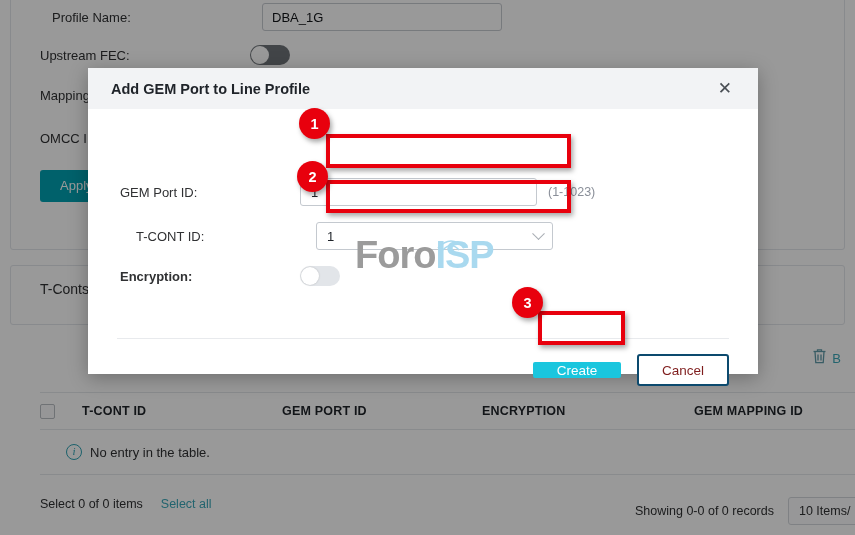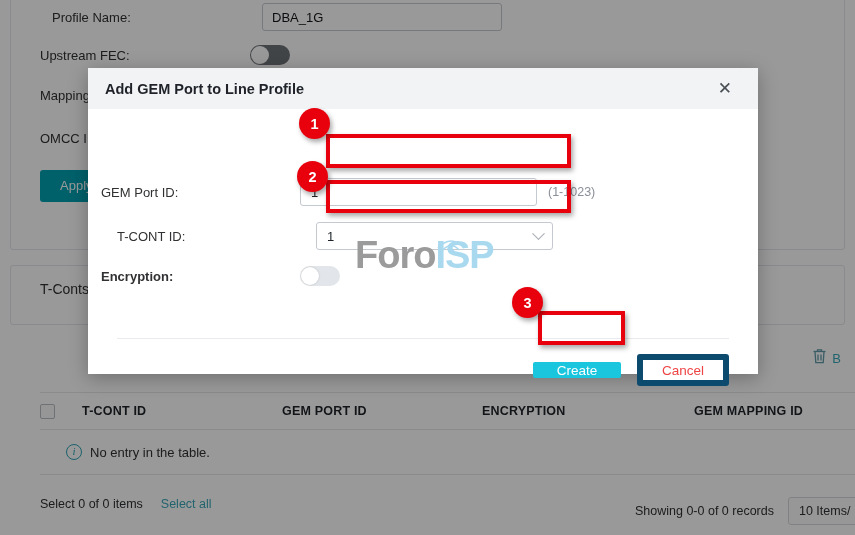--- a/index.html
+++ b/index.html
@@ -177,21 +177,21 @@
     left: 88px; top: 68px;
     width: 670px; height: 306px;
     background: #ffffff;
     z-index: 60;
     box-shadow: 0 4px 18px rgba(0,0,0,.28);
   }
   .modal-header {
     height: 41px;
     background: #f2f3f5;
     display: flex; align-items: center;
-    padding: 0 22px 0 17px;
+    padding: 0 22px 0 23px;
     justify-content: space-between;
   }
   .modal-title {
     font-size: 14.5px;
     font-weight: bold;
     color: #1f2329;
   }
   .modal-close {
     font-size: 17px;
     color: #4a4f55;
@@ -204,21 +204,21 @@
     height: 265px;
   }
   .mrow {
     position: absolute;
     display: flex; align-items: center;
   }
   .mlabel {
     width: 212px;
     font-size: 13px;
     color: #303133;
-    padding-left: 13px;
+    padding-left: 32px;
   }
   .m-input {
     width: 237px; height: 28px;
     border: 1px solid #c4c9cf;
     border-radius: 3px;
     background: #fff;
     display: flex; align-items: center;
     padding: 0 10px;
     font-size: 13px;
     color: #1f2329;
@@ -263,24 +263,24 @@
     background: #1ac6de;
     color: #ffffff;
     font-size: 13.5px;
     display: flex; align-items: center; justify-content: center;
     border: none; border-radius: 2px;
     cursor: pointer;
   }
   .btn-cancel {
     width: 92px; height: 32px;
     background: #ffffff;
-    color: #ef4444;
+    color: #7f1d1d;
     font-size: 13.5px;
     display: flex; align-items: center; justify-content: center;
-    border: 6px solid #0c4a6e;
+    border: 2px solid #0c4a6e;
     border-radius: 3px;
     cursor: pointer;
   }
 
   
   .watermark {
     position: absolute;
     left: 355px; top: 236px;
     z-index: 61;
     pointer-events: none;

